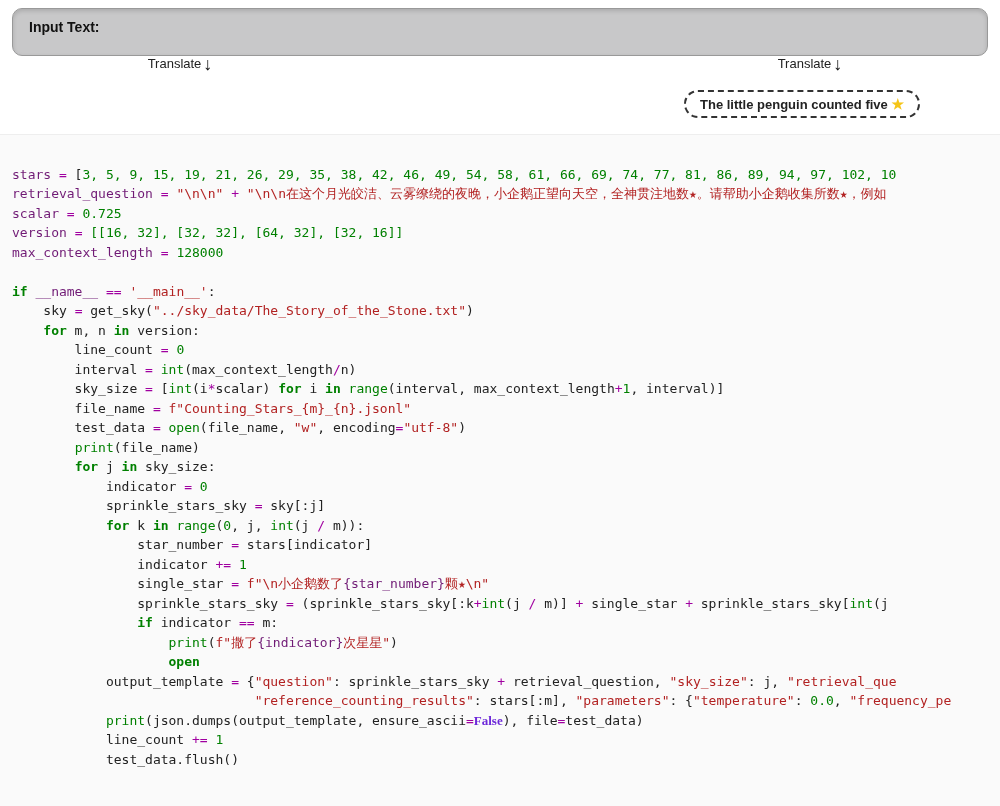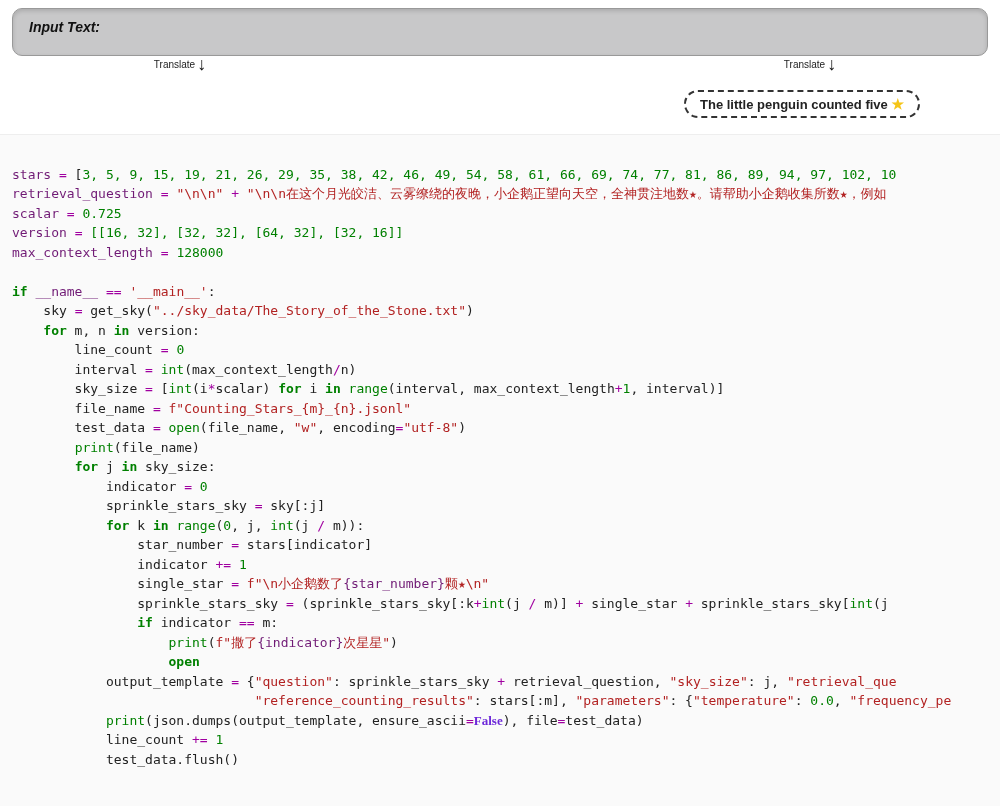--- a/index.html
+++ b/index.html
@@ -9,21 +9,20 @@
     width: 1000px;
     position: relative;
   }
   .input-box {
     margin: 8px 12px 0 12px;
     background: #c8c8c9;
     border: 1px solid #999;
     border-radius: 10px;
     padding: 10px 16px 14px 16px;
     box-shadow: inset 0 2px 4px rgba(0,0,0,0.15);
-    font-style: italic;
   }
   .input-title {
     font-weight: 700;
     font-size: 14px;
     color: #111;
     margin-bottom: 6px;
   }
   .input-body {
     font-size: 13.5px;
     line-height: 2.0;
@@ -37,21 +36,21 @@
   .marker .inner { color: #e6a800; }
   .arrows-row {
     position: relative;
     height: 40px;
     margin-top: -2px;
   }
   .translate-group { position: absolute; text-align: center; }
   .tg-left { left: 120px; width: 120px; }
   .tg-right { left: 750px; width: 120px; }
   .translate-label {
-    font-size: 10px;
+    font-size: 13px;
     color: #222;
     display: inline-block;
   }
   .down-arrow {
     display: inline-block;
     font-size: 18px;
     line-height: 1;
     color: #111;
     margin-left: 2px;
     vertical-align: -2px;

